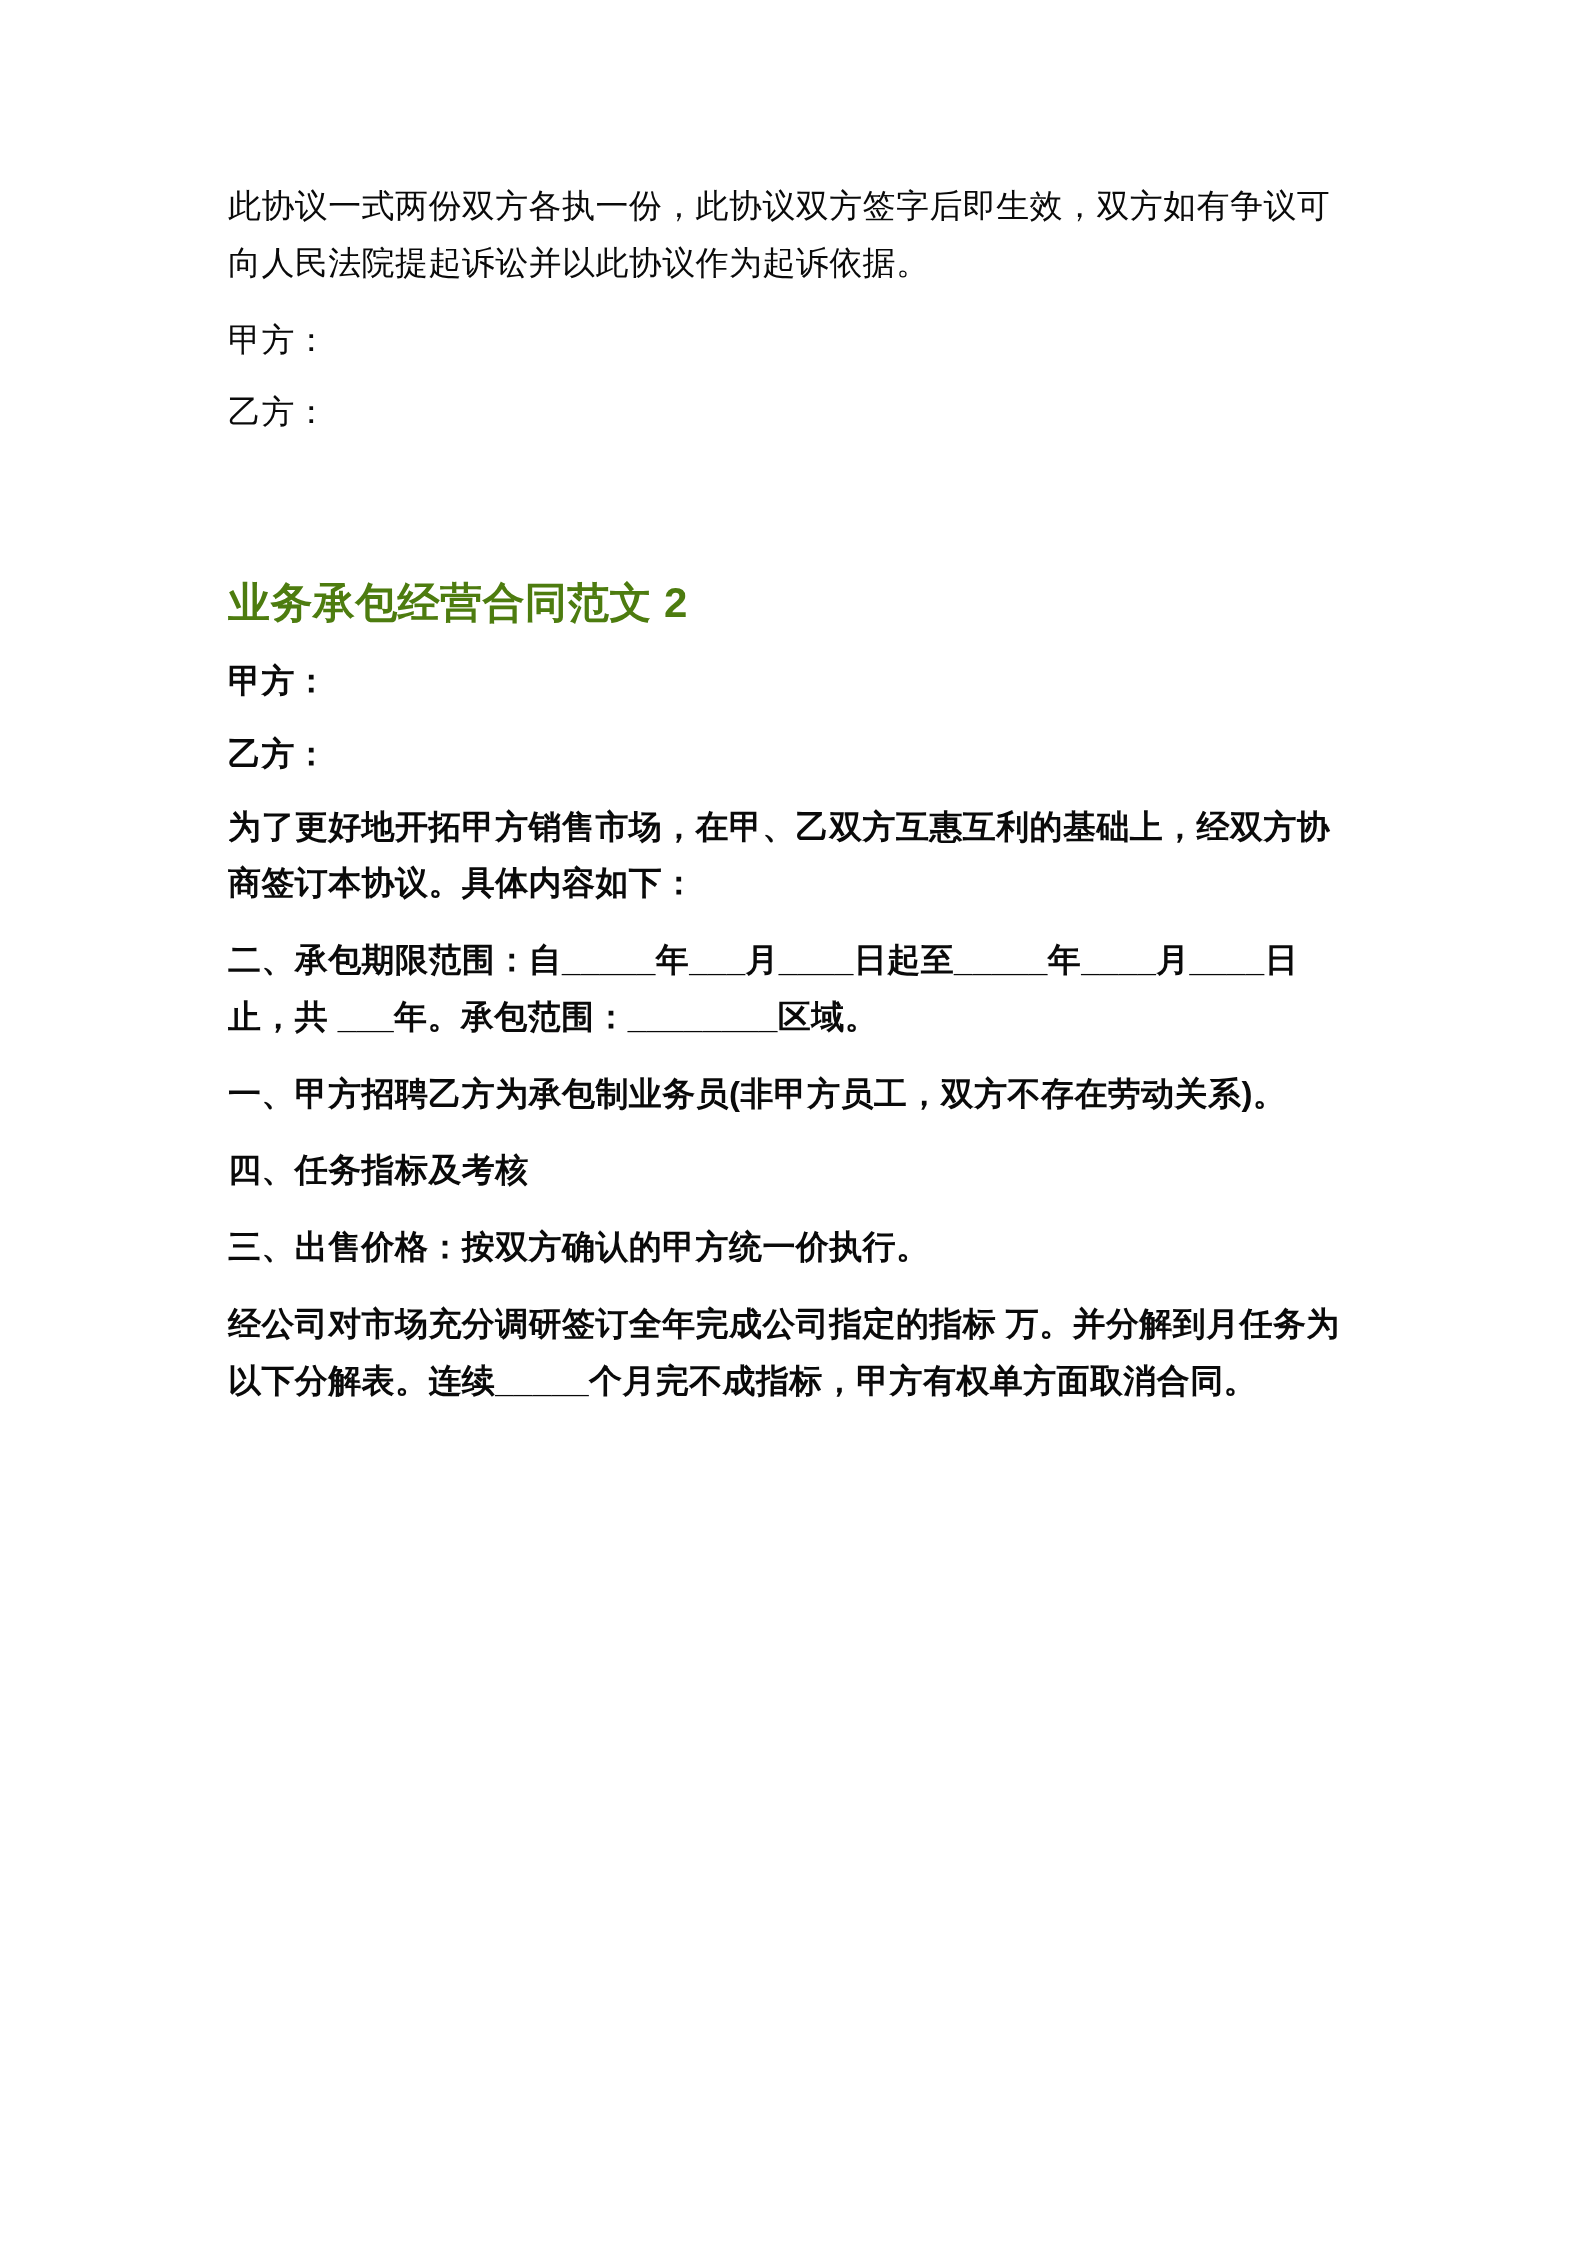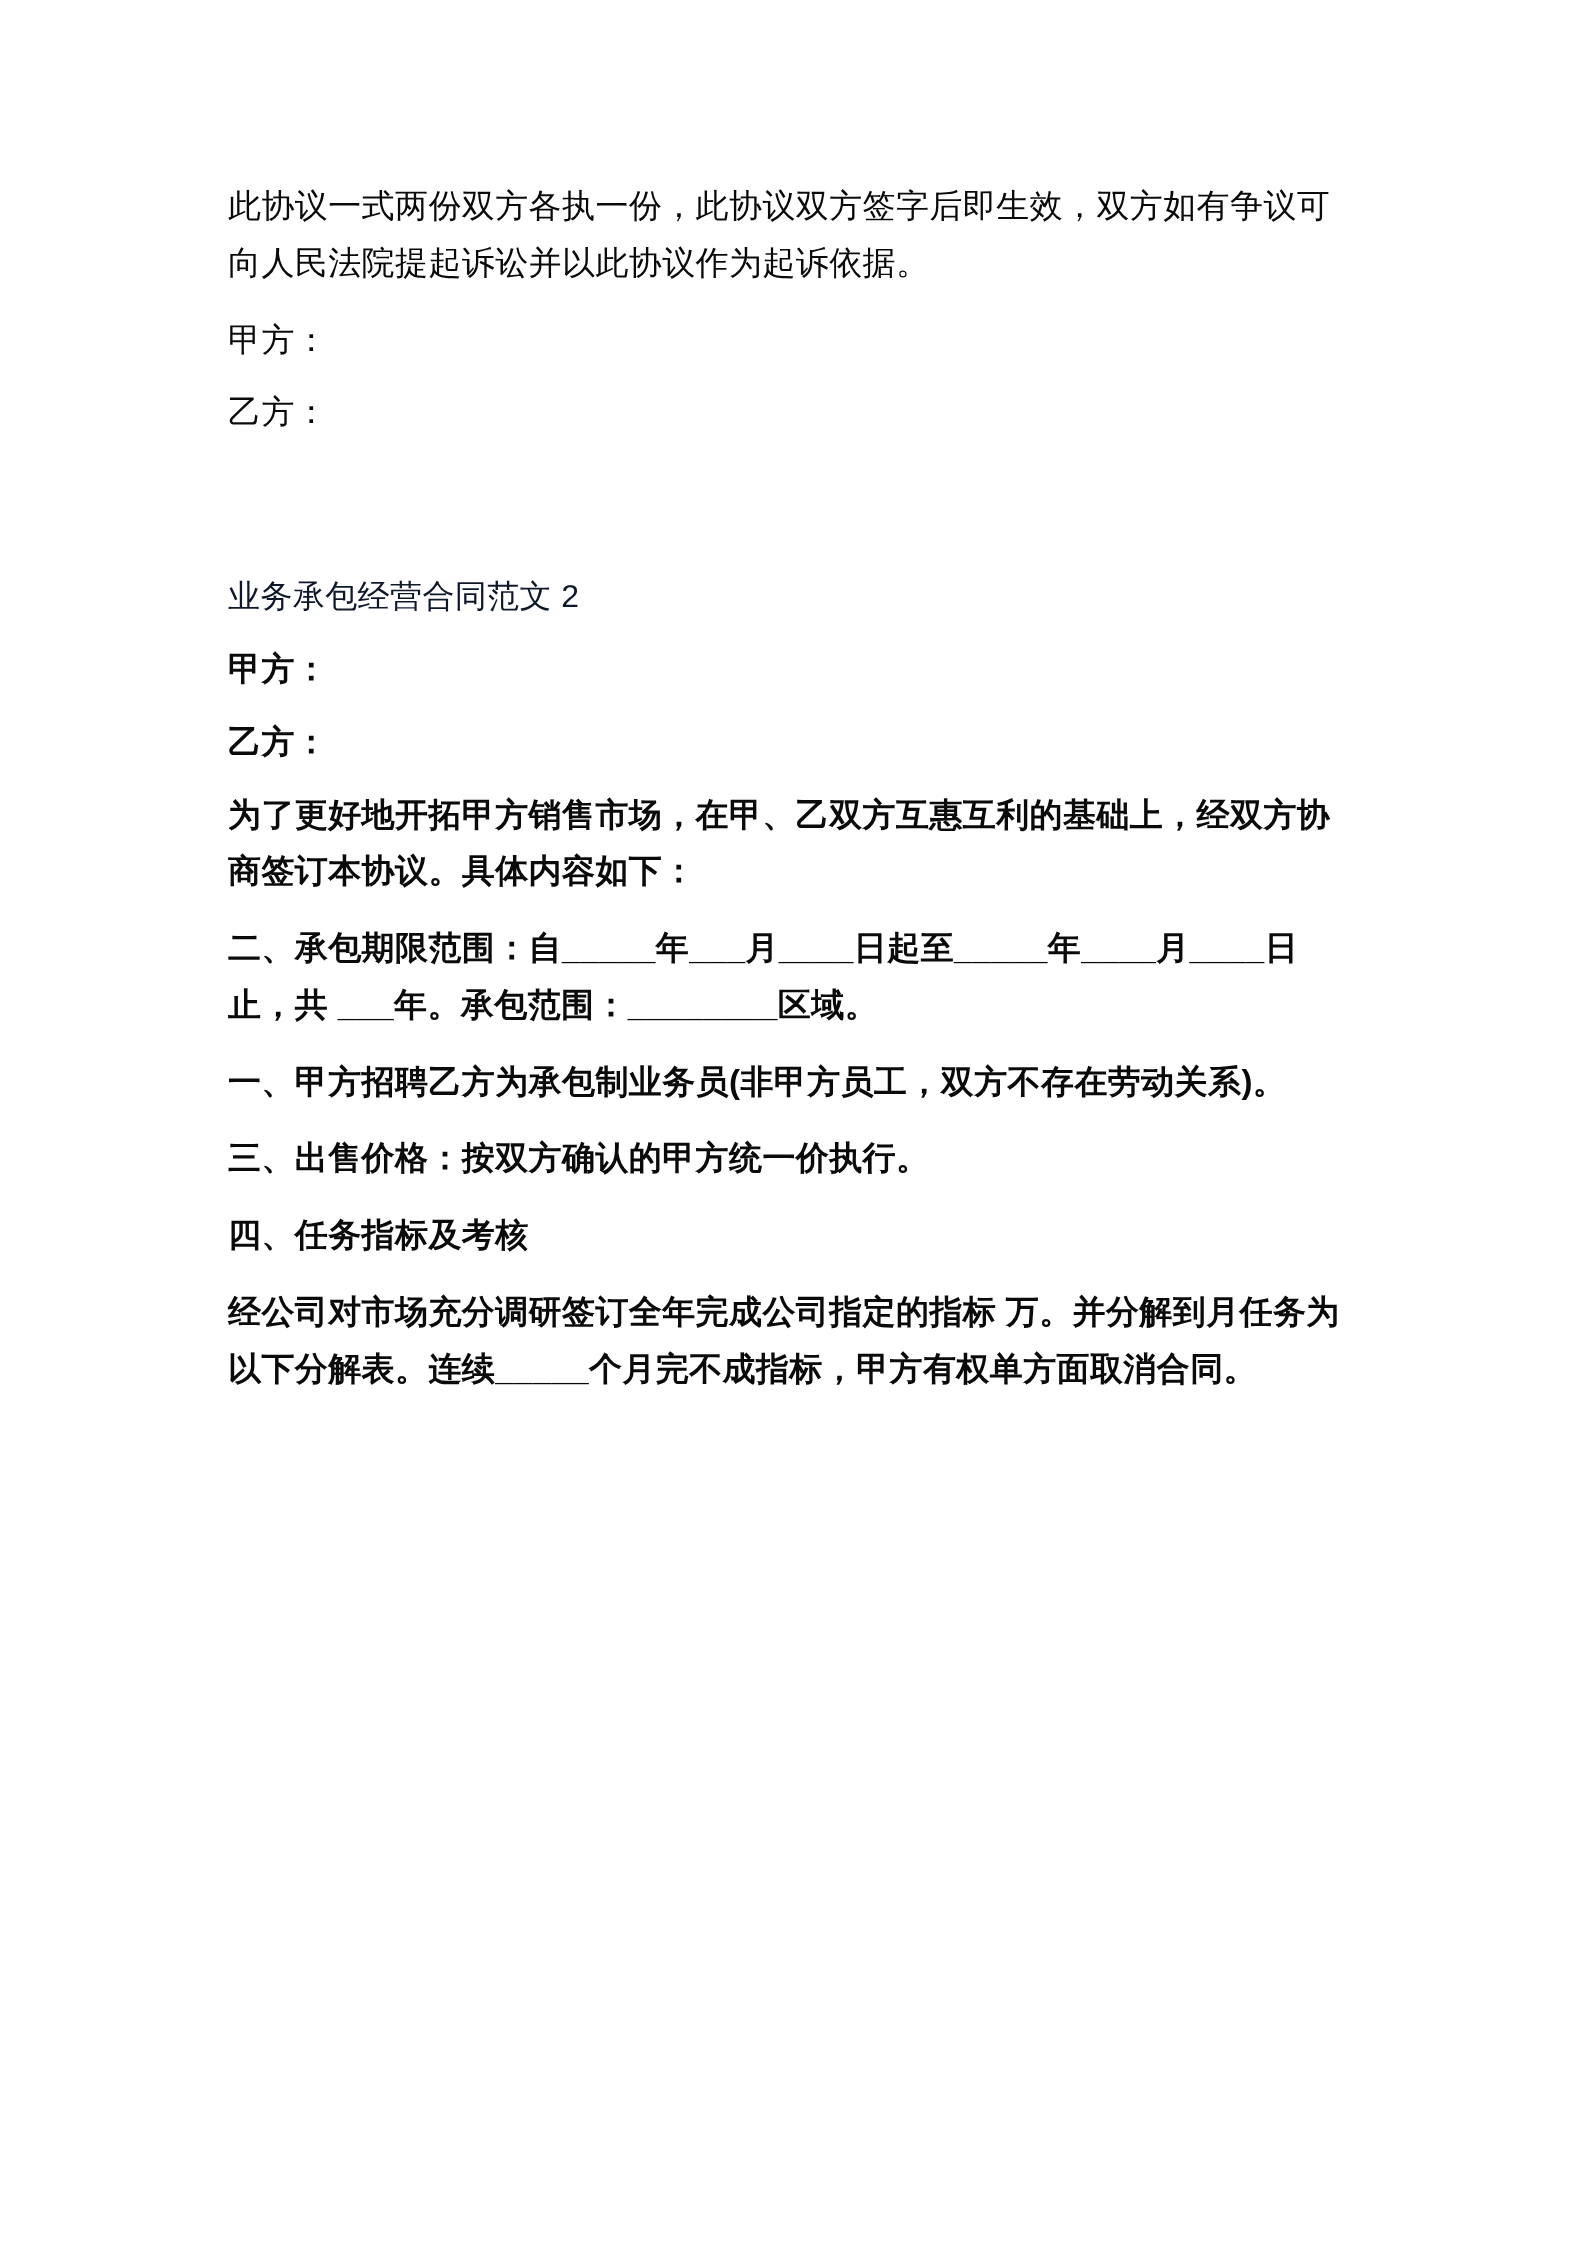--- a/index.html
+++ b/index.html
@@ -36,23 +36,23 @@
   .para.light {
     font-weight: 400;
   }
   .para.tight {
     margin-bottom: 16px;
   }
   .spacer-large {
     height: 118px;
   }
   .heading {
-    font-size: 32px;
-    font-weight: 400;
-    color: #0f172a;
+    font-size: 42px;
+    font-weight: 700;
+    color: #4d7c0f;
     margin: 0 0 22px 0;
     letter-spacing: 0.4px;
   }
 </style>
 </head>
 <body>
 
 <div class="page">
   <div class="content">
 
@@ -69,22 +69,22 @@
     <p class="para tight">甲方：</p>
 
     <p class="para tight">乙方：</p>
 
     <p class="para">为了更好地开拓甲方销售市场，在甲、乙双方互惠互利的基础上，经双方协商签订本协议。具体内容如下：</p>
 
     <p class="para">二、承包期限范围：自_____年___月____日起至_____年____月____日止，共 ___年。承包范围：________区域。</p>
 
     <p class="para">一、甲方招聘乙方为承包制业务员(非甲方员工，双方不存在劳动关系)。</p>
 
+    <p class="para">四、任务指标及考核</p>
+
     <p class="para">三、出售价格：按双方确认的甲方统一价执行。</p>
-
-    <p class="para">四、任务指标及考核</p>
 
     <p class="para">经公司对市场充分调研签订全年完成公司指定的指标 万。并分解到月任务为以下分解表。连续_____个月完不成指标，甲方有权单方面取消合同。</p>
 
 
 
   </div>
 </div>
 
 </body></html>

